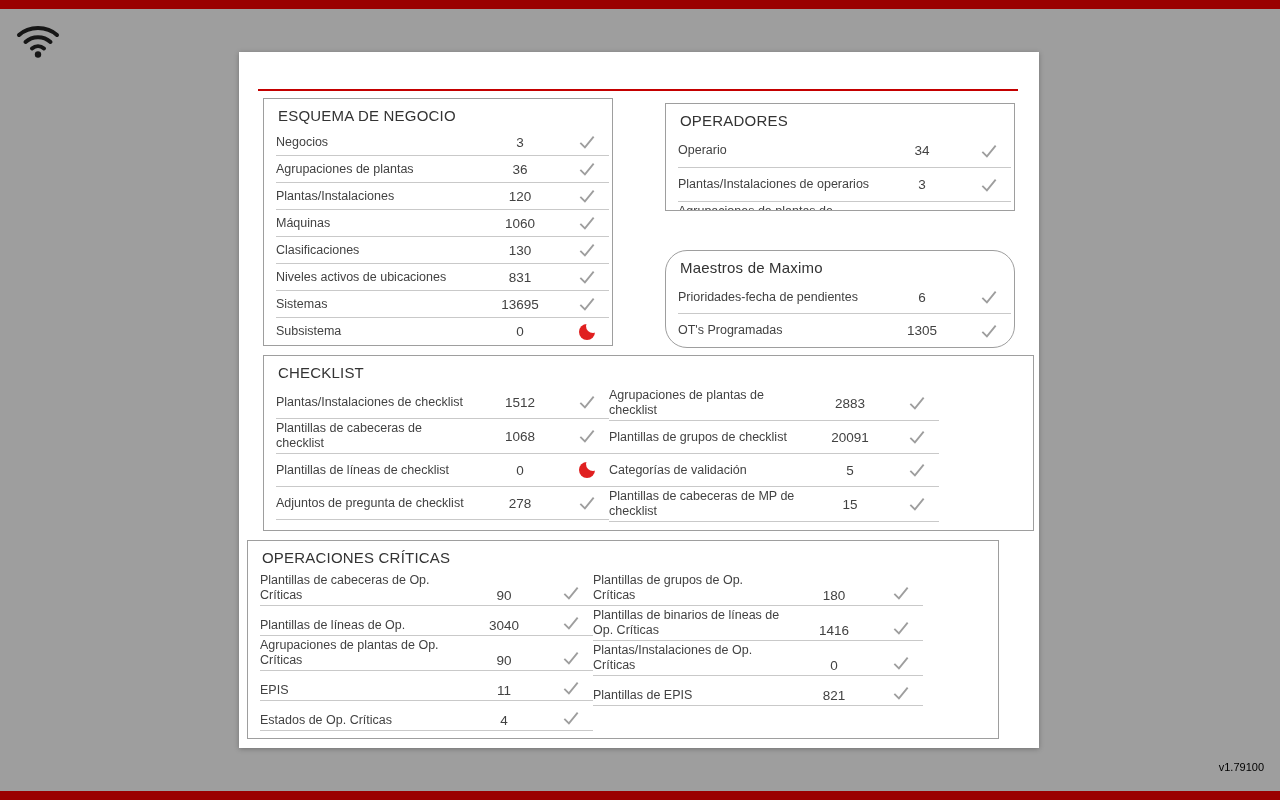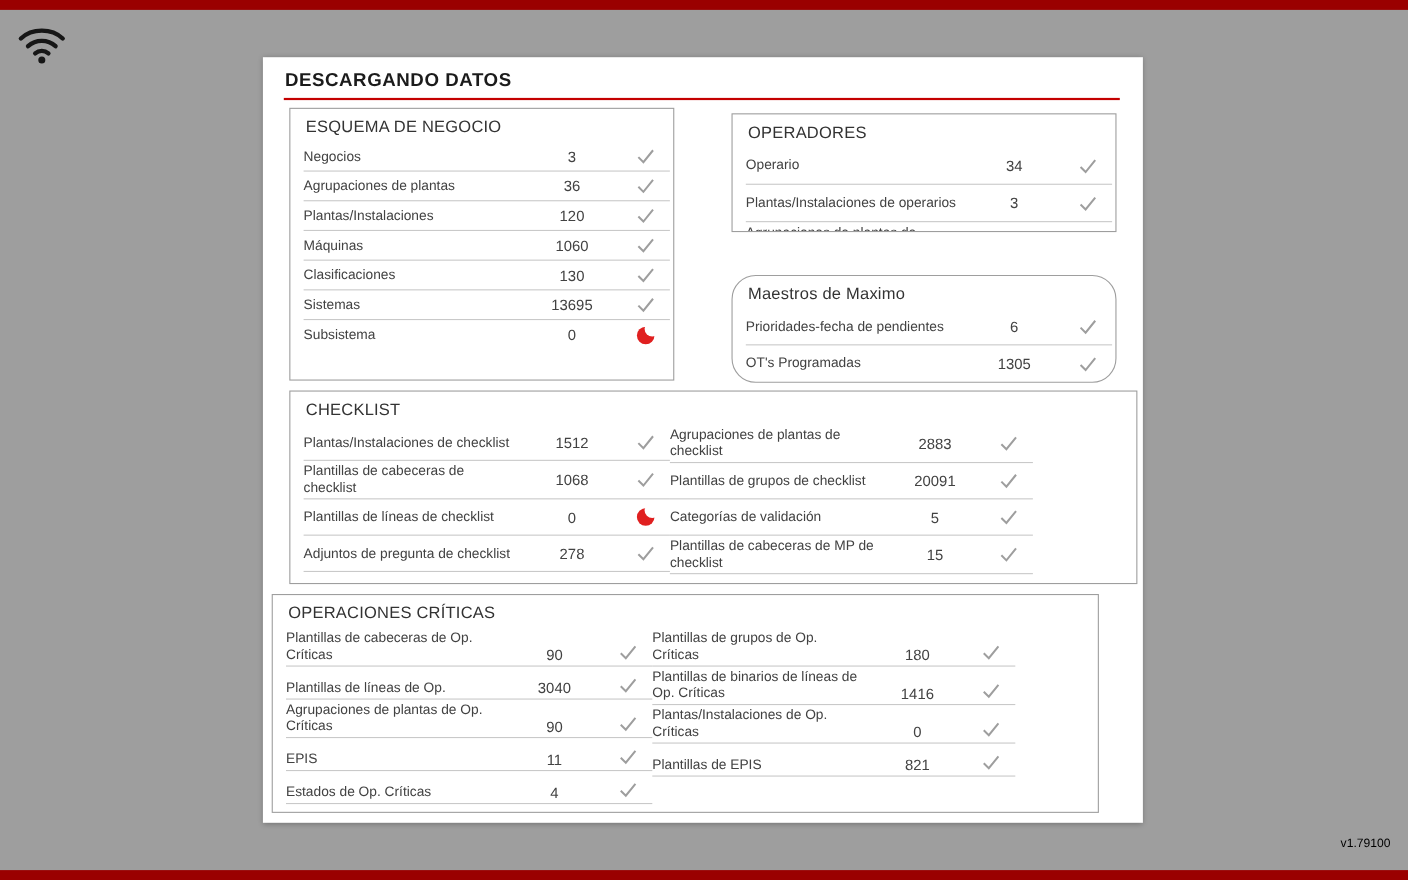--- a/index.html
+++ b/index.html
@@ -83,21 +83,20 @@
   <div class="wifi">
     <svg width="44" height="38" viewBox="0 0 44 38">
       <path d="M3 13 C 13 3.5, 31 3.5, 41 13" stroke="#161616" stroke-width="4" fill="none" stroke-linecap="round"></path>
       <path d="M9.5 20 C 16.5 13.5, 27.5 13.5, 34.5 20" stroke="#161616" stroke-width="4" fill="none" stroke-linecap="round"></path>
       <path d="M16 26.5 C 19.5 23.5, 24.5 23.5, 28 26.5" stroke="#161616" stroke-width="4" fill="none" stroke-linecap="round"></path>
       <circle cx="22" cy="32.5" r="3.2" fill="#161616"></circle>
     </svg>
   </div>
 
   <div class="card">
-    <div class="card-title">DESCARGANDO DATOS</div>
     <div class="title-rule"></div>
 
     <div class="box single" id="box-esquema">
       <h2>ESQUEMA DE NEGOCIO</h2>
       <div class="rows">
           <div class="row">
             <span class="lbl">Negocios</span>
             <span class="val">3</span>
             <span class="icn">
               <svg viewBox="0 0 24 24" width="20" height="20">
@@ -128,20 +127,29 @@
             <span class="val">1060</span>
             <span class="icn">
               <svg viewBox="0 0 24 24" width="20" height="20">
                 <path d="M4 13 L9.5 18.5 L20 5.5" fill="none" stroke="#9E9E9E" stroke-width="2.2"></path>
               </svg>
             </span>
           </div>
           <div class="row">
             <span class="lbl">Clasificaciones</span>
             <span class="val">130</span>
+            <span class="icn">
+              <svg viewBox="0 0 24 24" width="20" height="20">
+                <path d="M4 13 L9.5 18.5 L20 5.5" fill="none" stroke="#9E9E9E" stroke-width="2.2"></path>
+              </svg>
+            </span>
+          </div>
+          <div class="row">
+            <span class="lbl">Niveles activos de ubicaciones</span>
+            <span class="val">831</span>
             <span class="icn">
               <svg viewBox="0 0 24 24" width="20" height="20">
                 <path d="M4 13 L9.5 18.5 L20 5.5" fill="none" stroke="#9E9E9E" stroke-width="2.2"></path>
               </svg>
             </span>
           </div>
           <div class="row">
             <span class="lbl">Sistemas</span>
             <span class="val">13695</span>
             <span class="icn">

